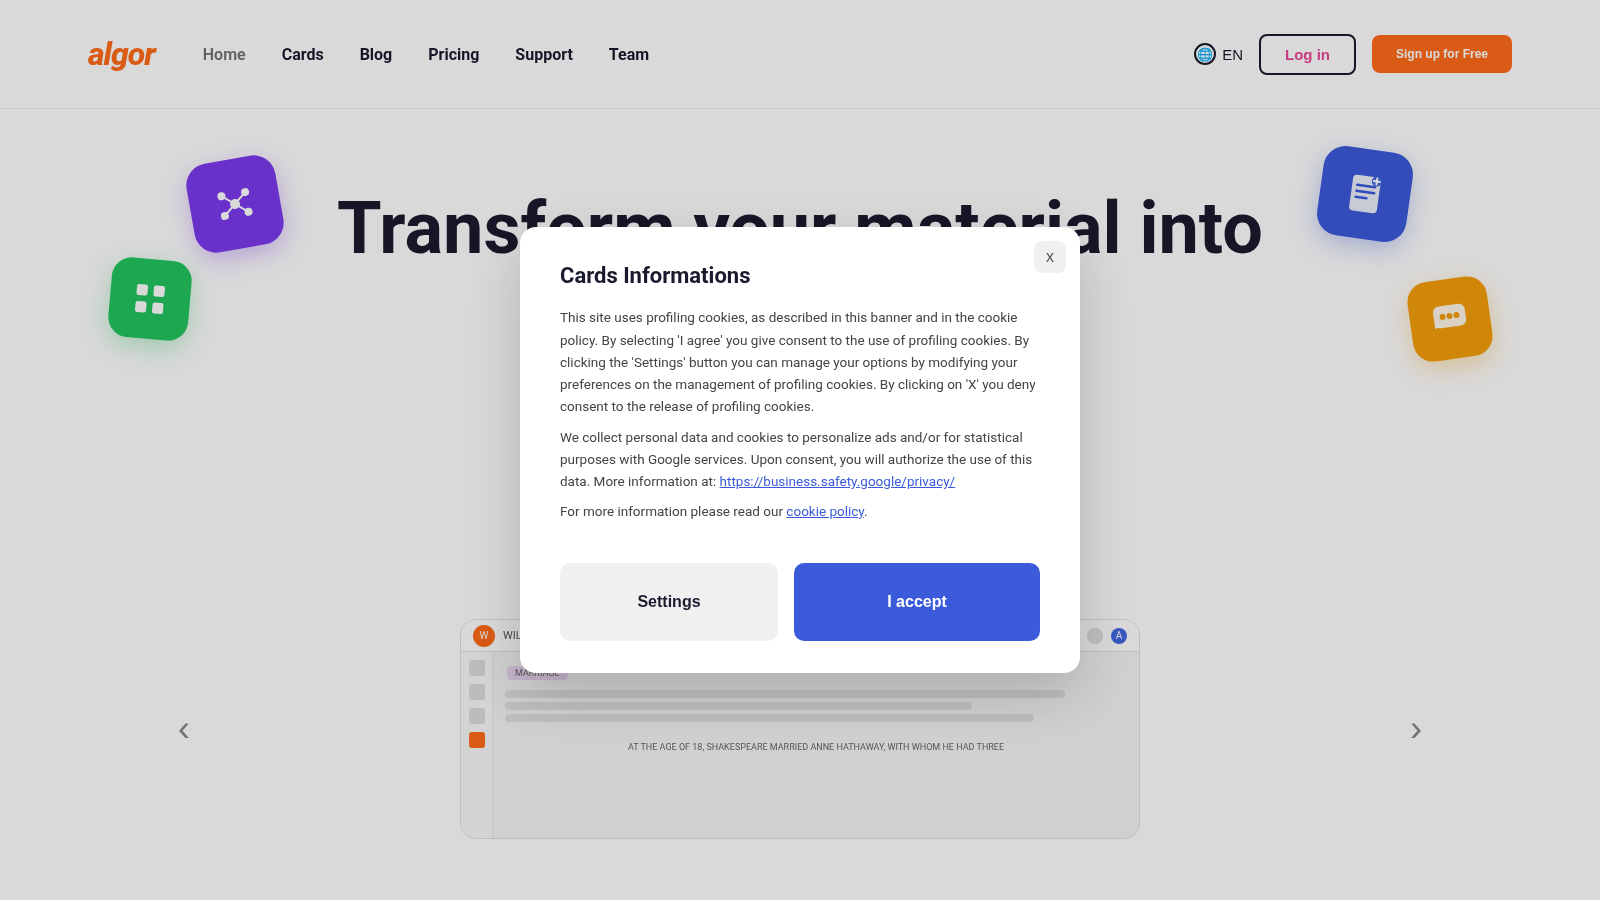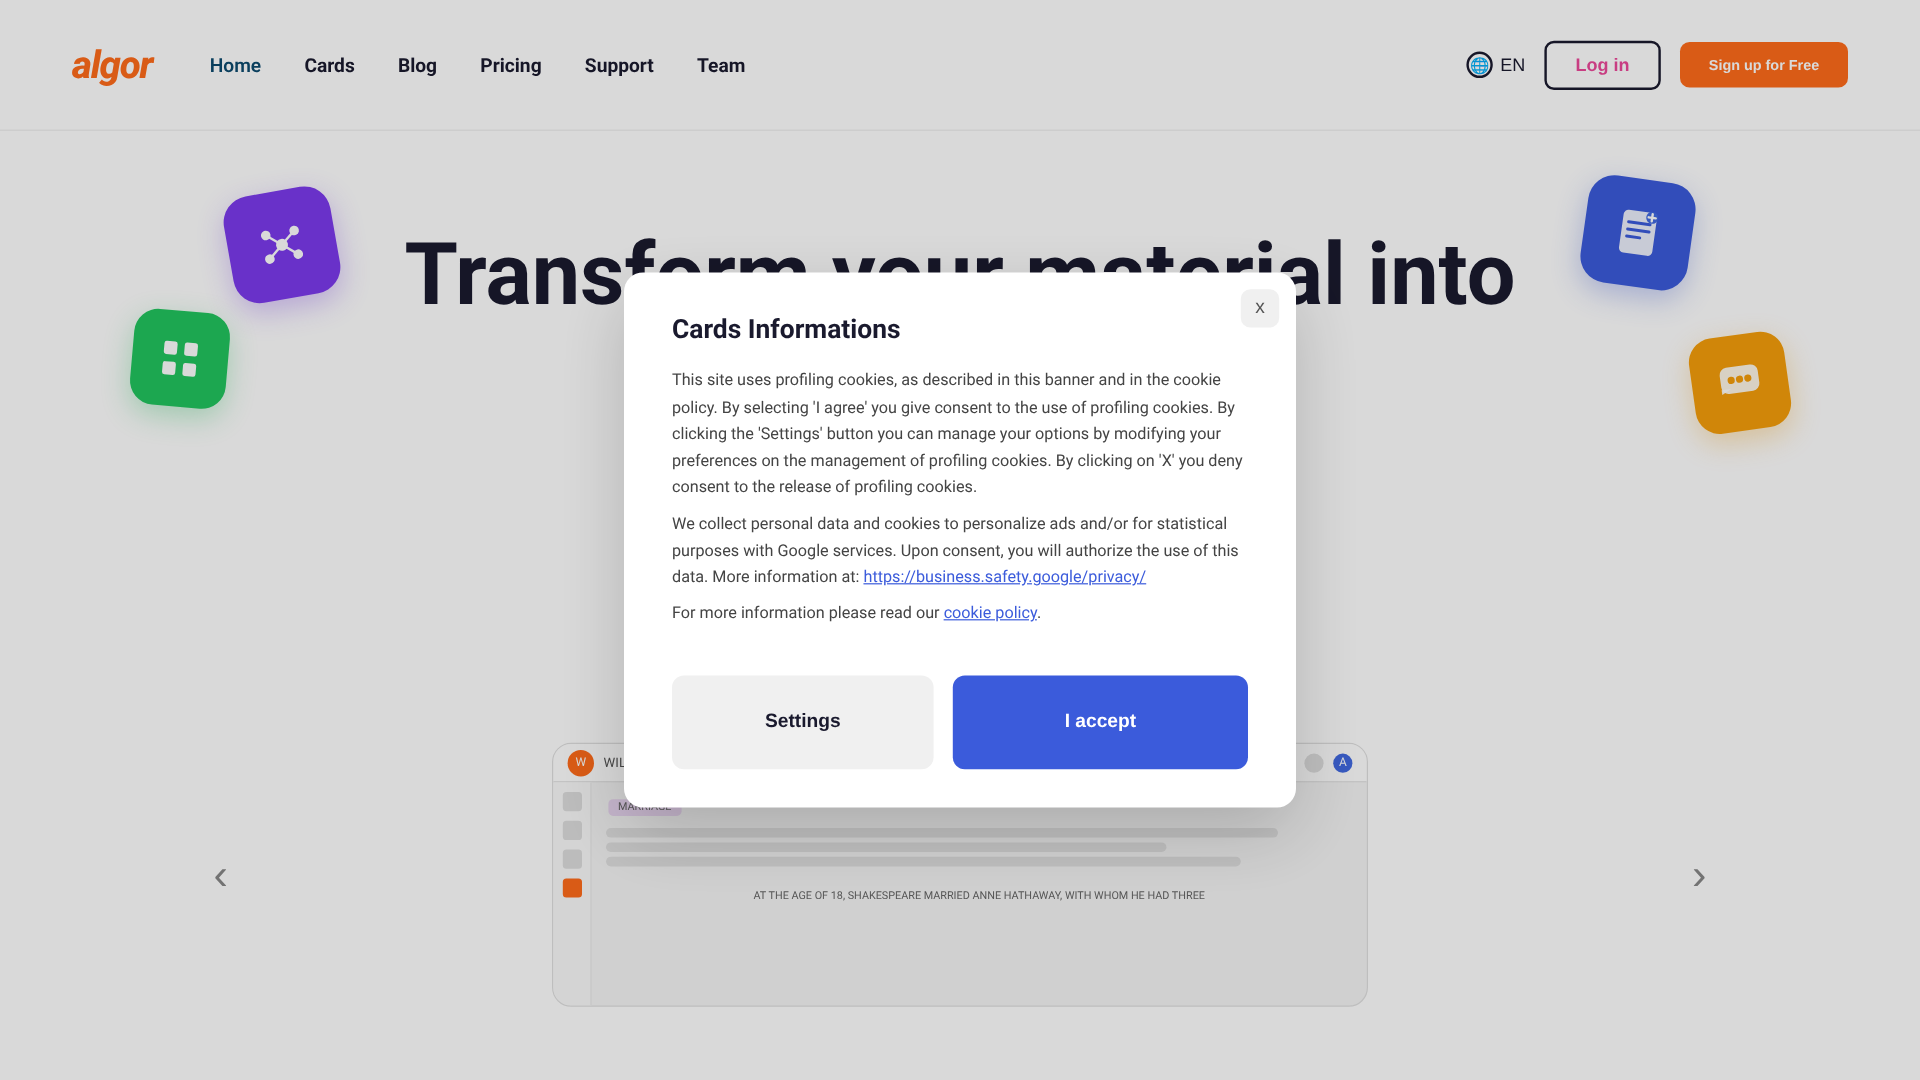--- a/index.html
+++ b/index.html
@@ -3,32 +3,32 @@
   <meta charset="utf-8">
   <style>
     * { margin: 0; padding: 0; box-sizing: border-box; }
     body { font-family: -apple-system, BlinkMacSystemFont, 'Segoe UI', Roboto, sans-serif; background: #fff; width: 1600px; min-height: 900px; overflow-x: hidden; }
 
     
     .navbar {
       display: flex;
       align-items: center;
       justify-content: space-between;
-      padding: 0 60px;
+      padding: 0 88px;
       height: 109px;
       border-bottom: 1px solid #eee;
       background: #fff;
       position: relative;
       z-index: 10;
     }
     .navbar-left { display: flex; align-items: center; gap: 48px; }
     .logo { font-size: 32px; font-weight: 800; color: #ff6b1a; font-style: italic; letter-spacing: -1px; }
     .nav-links { display: flex; align-items: center; gap: 36px; }
     .nav-link { text-decoration: none; font-size: 16px; font-weight: 700; color: #1a1a2e; cursor: pointer; }
-    .nav-link.active { color: #0c4a6e; font-weight: 600; }
+    .nav-link.active { color: #737373; font-weight: 600; }
     .navbar-right { display: flex; align-items: center; gap: 16px; }
     .lang-btn { display: flex; align-items: center; gap: 6px; font-size: 15px; color: #1a1a2e; cursor: pointer; background: none; border: none; font-weight: 500; }
     .globe-icon { width: 22px; height: 22px; border: 2px solid #1a1a2e; border-radius: 50%; display: flex; align-items: center; justify-content: center; font-size: 13px; }
     .login-btn { padding: 10px 24px; border: 2px solid #1a1a2e; border-radius: 8px; background: #fff; font-size: 15px; font-weight: 600; cursor: pointer; color: #ec4899; }
     .signup-btn { padding: 12px 24px; background: #ff6b1a; color: #fff; border: none; border-radius: 8px; font-size: 12px; font-weight: 700; cursor: pointer; }
 
     
     .hero {
       text-align: center;
       padding: 80px 60px 40px;

